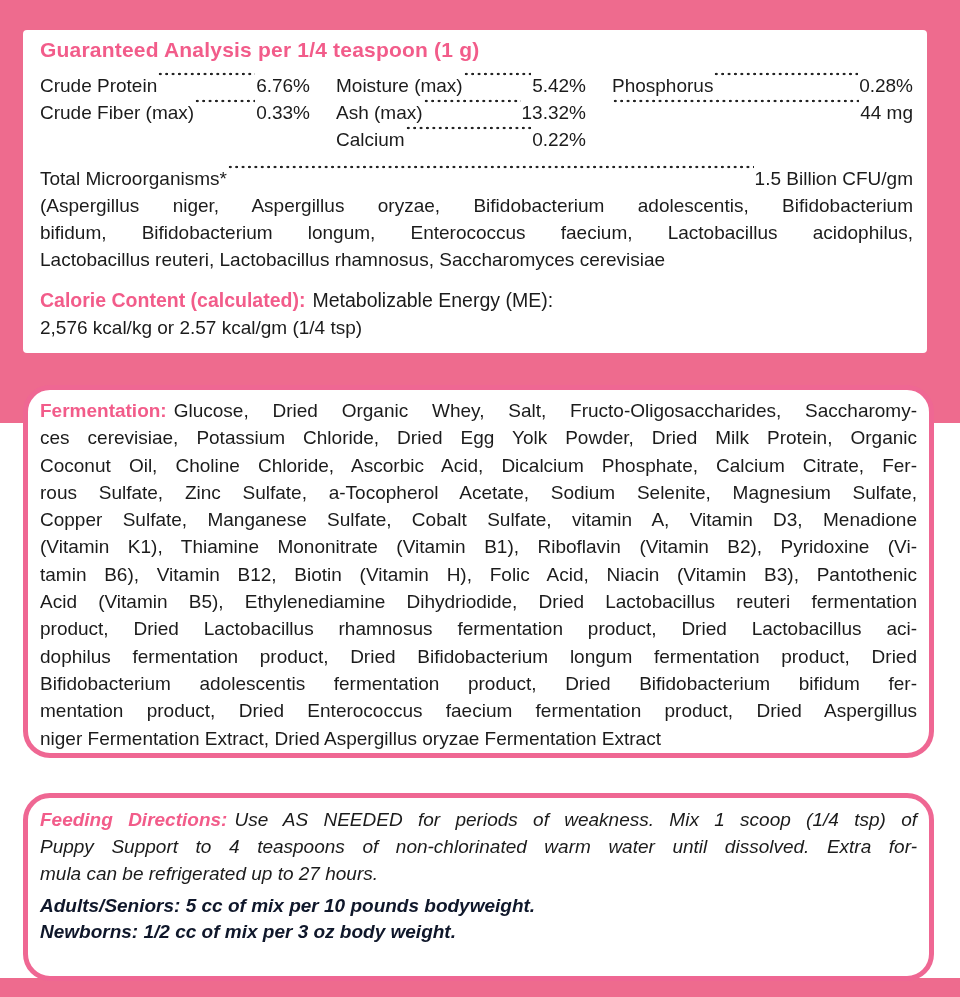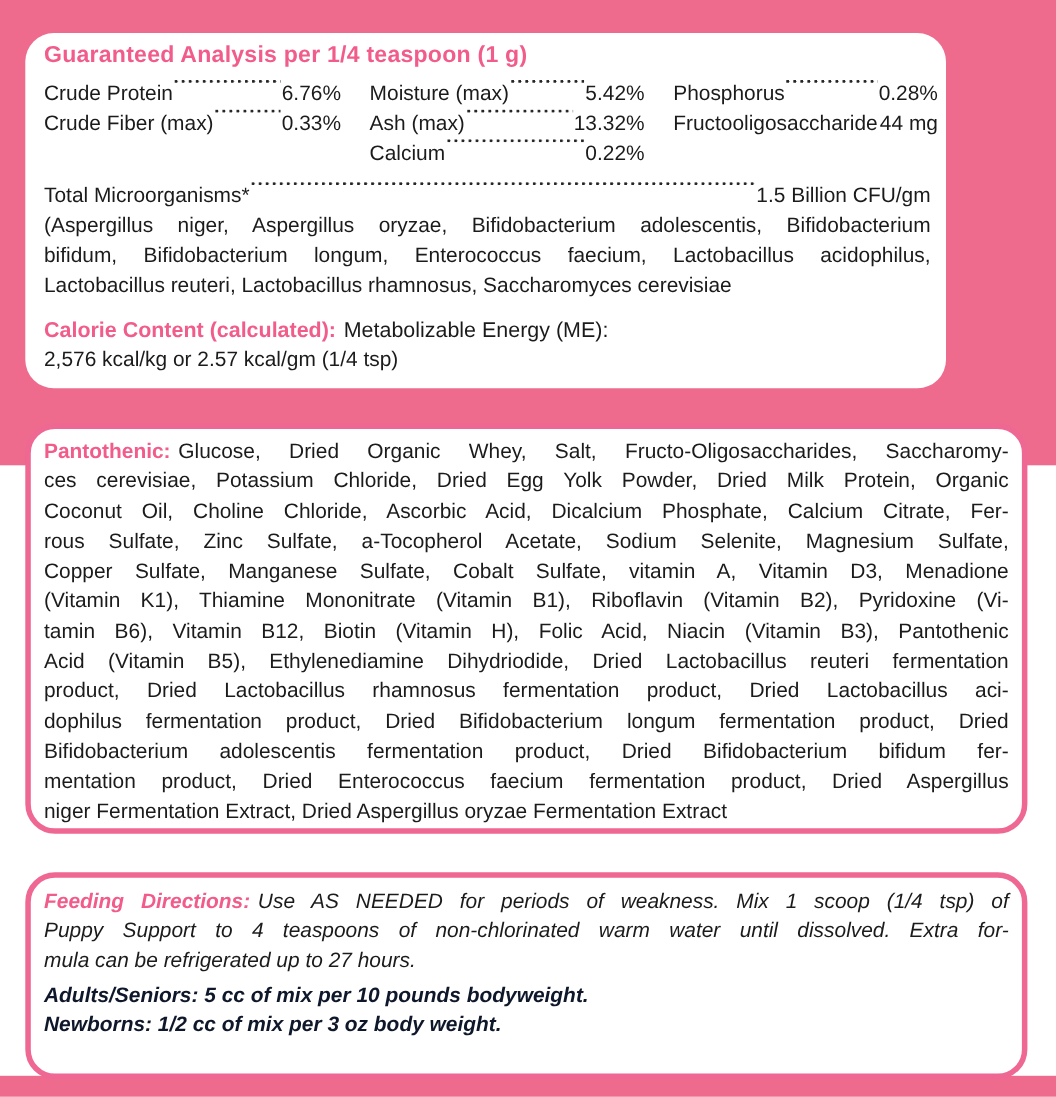--- a/index.html
+++ b/index.html
@@ -19,22 +19,22 @@
   .band-bottom {
     position: absolute; left: 0; top: 978px;
     width: 960px; height: 19px;
     background: #EE6B8E;
   }
 
   .panel { position: absolute; background: #ffffff; }
 
   .panel-analysis {
     left: 23px; top: 30px;
-    width: 837px; height: 323px;
-    border-radius: 26px;
+    width: 904px; height: 323px;
+    border-radius: 4px;
     padding: 6px 14px 0 17px;
   }
   .panel-ingredients {
     left: 23px; top: 385px;
     width: 911px; height: 373px;
     border: 5px solid #EF6793;
     border-radius: 27px;
     padding: 7px 12px 0 12px;
   }
   .panel-feeding {
@@ -136,21 +136,20 @@
         <span>0.22%</span>
       </div>
     </div>
     <div>
       <div class="lead-row">
         <span>Phosphorus</span>
         <span class="dots"></span>
         <span>0.28%</span>
       </div>
       <div class="lead-row">
-        <span>Fructooligosaccharide</span>
         <span class="dots"></span>
         <span>44 mg</span>
       </div>
     </div>
   </div>
 
   <div class="lead-row total-row">
     <span>Total Microorganisms*</span>
     <span class="dots"></span>
     <span>1.5 Billion CFU/gm</span>
@@ -164,21 +163,21 @@
 
   <div class="calorie-line">
     <span class="pink-bold">Calorie Content (calculated):</span><span>Metabolizable Energy (ME):</span>
   </div>
   <div class="para">2,576 kcal/kg or 2.57 kcal/gm (1/4 tsp)</div>
 </div>
 
 <div class="panel panel-ingredients">
   <div class="ing-para">
     <div class="jline">
-      <span class="pink-bold">Pantothenic:</span><span>Glucose, Dried Organic Whey, Salt, Fructo-Oligosaccharides, Saccharomy-</span>
+      <span class="pink-bold">Fermentation:</span><span>Glucose, Dried Organic Whey, Salt, Fructo-Oligosaccharides, Saccharomy-</span>
     </div>
     <div class="jline">ces cerevisiae, Potassium Chloride, Dried Egg Yolk Powder, Dried Milk Protein, Organic</div>
     <div class="jline">Coconut Oil, Choline Chloride, Ascorbic Acid, Dicalcium Phosphate, Calcium Citrate, Fer-</div>
     <div class="jline">rous Sulfate, Zinc Sulfate, a-Tocopherol Acetate, Sodium Selenite, Magnesium Sulfate,</div>
     <div class="jline">Copper Sulfate, Manganese Sulfate, Cobalt Sulfate, vitamin A, Vitamin D3, Menadione</div>
     <div class="jline">(Vitamin K1), Thiamine Mononitrate (Vitamin B1), Riboflavin (Vitamin B2), Pyridoxine (Vi-</div>
     <div class="jline">tamin B6), Vitamin B12, Biotin (Vitamin H), Folic Acid, Niacin (Vitamin B3), Pantothenic</div>
     <div class="jline">Acid (Vitamin B5), Ethylenediamine Dihydriodide, Dried Lactobacillus reuteri fermentation</div>
     <div class="jline">product, Dried Lactobacillus rhamnosus fermentation product, Dried Lactobacillus aci-</div>
     <div class="jline">dophilus fermentation product, Dried Bifidobacterium longum fermentation product, Dried</div>

